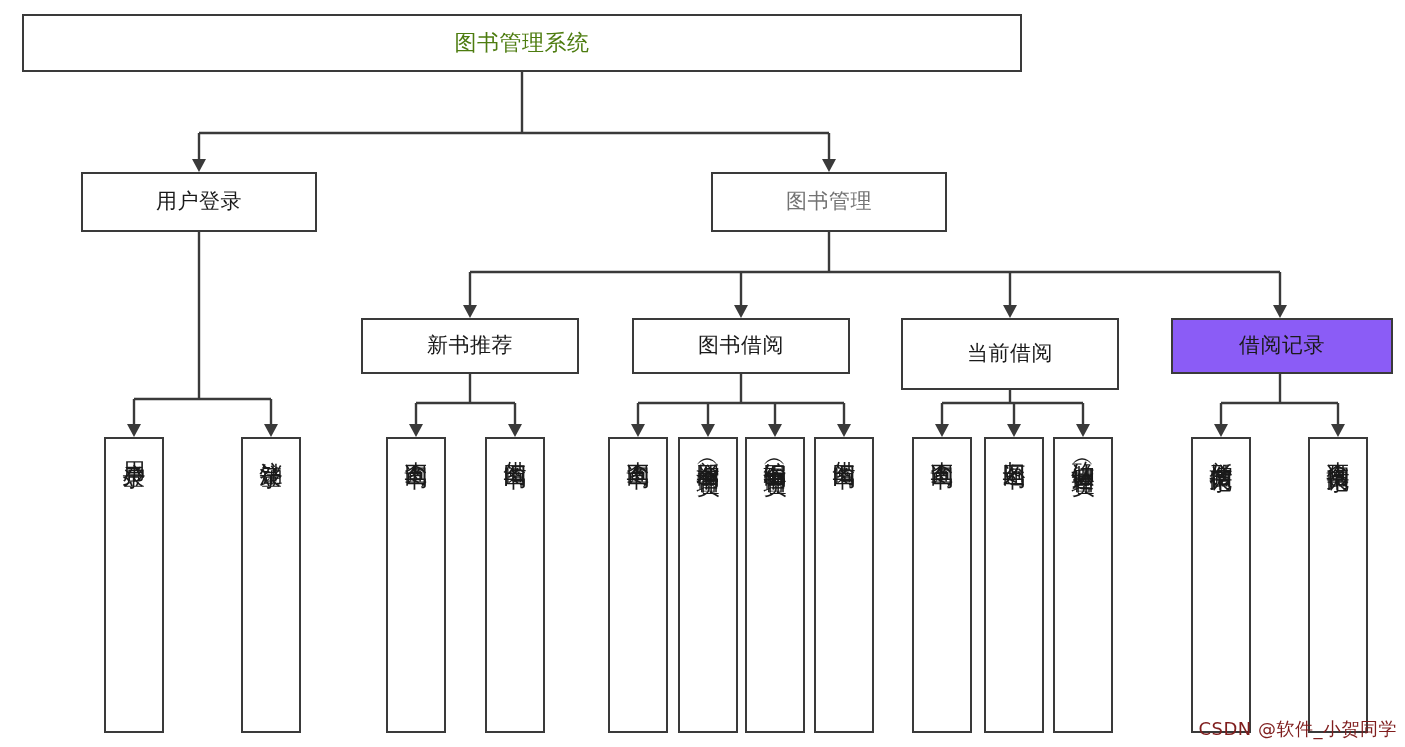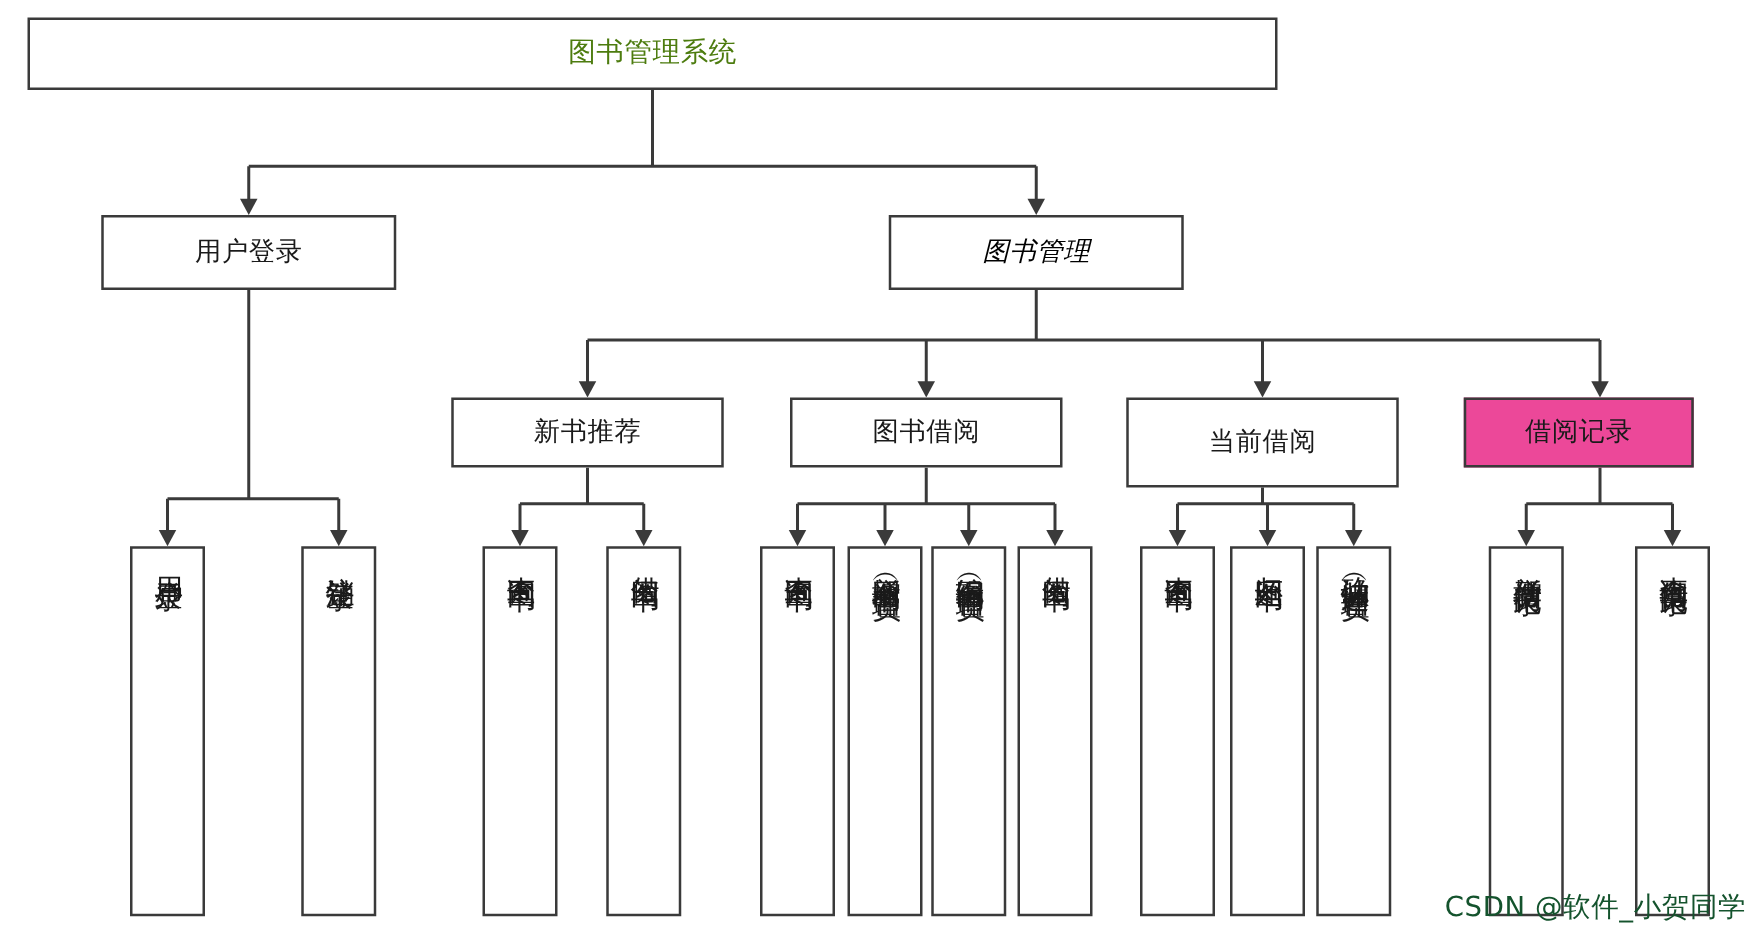--- a/index.html
+++ b/index.html
@@ -54,22 +54,22 @@
     text-orientation: upright;
     font-size: 23px;
     letter-spacing: 2px;
     line-height: 1;
   }
   .node.root .lbl { font-size: 22px; }
   #watermark {
     position: absolute;
     right: 8px;
     bottom: 6px;
-    font-size: 22px;
-    color: #14532d;
+    font-size: 18px;
+    color: #7f1d1d;
     letter-spacing: 0.5px;
     user-select: none;
   }
 </style>
 </head>
 <body>
 
 <div id="canvas">
 
   <svg id="wires" viewBox="0 0 1405 747" xmlns="http://www.w3.org/2000/svg">
@@ -135,32 +135,32 @@
   </svg>
 
   <div id="nodes-layer">
       <div class="node root horiz" style="left: 22px; top: 14px; width: 1000px; height: 58px; border-color: rgb(58, 58, 58); background: rgb(255, 255, 255);">
         <span class="lbl" style="color: #4d7c0f;">图书管理系统</span>
       </div>
       <div class="node level2 horiz" style="left: 81px; top: 172px; width: 236px; height: 60px; border-color: rgb(58, 58, 58); background: rgb(255, 255, 255);">
         <span class="lbl" style="color: rgb(26, 26, 26);">用户登录</span>
       </div>
       <div class="node level2 horiz" style="left: 711px; top: 172px; width: 236px; height: 60px; border-color: rgb(58, 58, 58); background: rgb(255, 255, 255);">
-        <span class="lbl" style="color: #000000; font-style: italic;">图书管理</span>
+        <span class="lbl" style="color: #737373;">图书管理</span>
       </div>
       <div class="node level3 horiz" style="left: 361px; top: 318px; width: 218px; height: 56px; border-color: rgb(58, 58, 58); background: rgb(255, 255, 255);">
         <span class="lbl" style="color: rgb(26, 26, 26);">新书推荐</span>
       </div>
       <div class="node level3 horiz" style="left: 632px; top: 318px; width: 218px; height: 56px; border-color: rgb(58, 58, 58); background: rgb(255, 255, 255);">
         <span class="lbl" style="color: rgb(26, 26, 26); text-align: right;">图书借阅</span>
       </div>
       <div class="node level3 horiz" style="left: 901px; top: 318px; width: 218px; height: 72px; border-color: rgb(58, 58, 58); background: rgb(255, 255, 255);">
         <span class="lbl" style="color: rgb(26, 26, 26);">当前借阅</span>
       </div>
-      <div class="node level3 horiz" style="left: 1171px; top: 318px; width: 184px; height: 56px; border-color: rgb(58, 58, 58); background: #ec4899;">
+      <div class="node level3 horiz" style="left: 1171px; top: 318px; width: 222px; height: 56px; border-color: rgb(58, 58, 58); background: #8b5cf6;">
         <span class="lbl" style="color: rgb(26, 26, 26);">借阅记录</span>
       </div>
       <div class="node leaf vert" style="left: 104px; top: 437px; width: 60px; height: 296px; border-color: rgb(58, 58, 58); background: rgb(255, 255, 255);">
         <span class="lbl" style="color: rgb(26, 26, 26);">用户登录</span>
       </div>
       <div class="node leaf vert" style="left: 241px; top: 437px; width: 60px; height: 296px; border-color: rgb(58, 58, 58); background: rgb(255, 255, 255);">
         <span class="lbl" style="color: rgb(26, 26, 26);">注销登录</span>
       </div>
       <div class="node leaf vert" style="left: 386px; top: 437px; width: 60px; height: 296px; border-color: rgb(58, 58, 58); background: rgb(255, 255, 255);">
         <span class="lbl" style="color: rgb(26, 26, 26);">查询图书</span>

